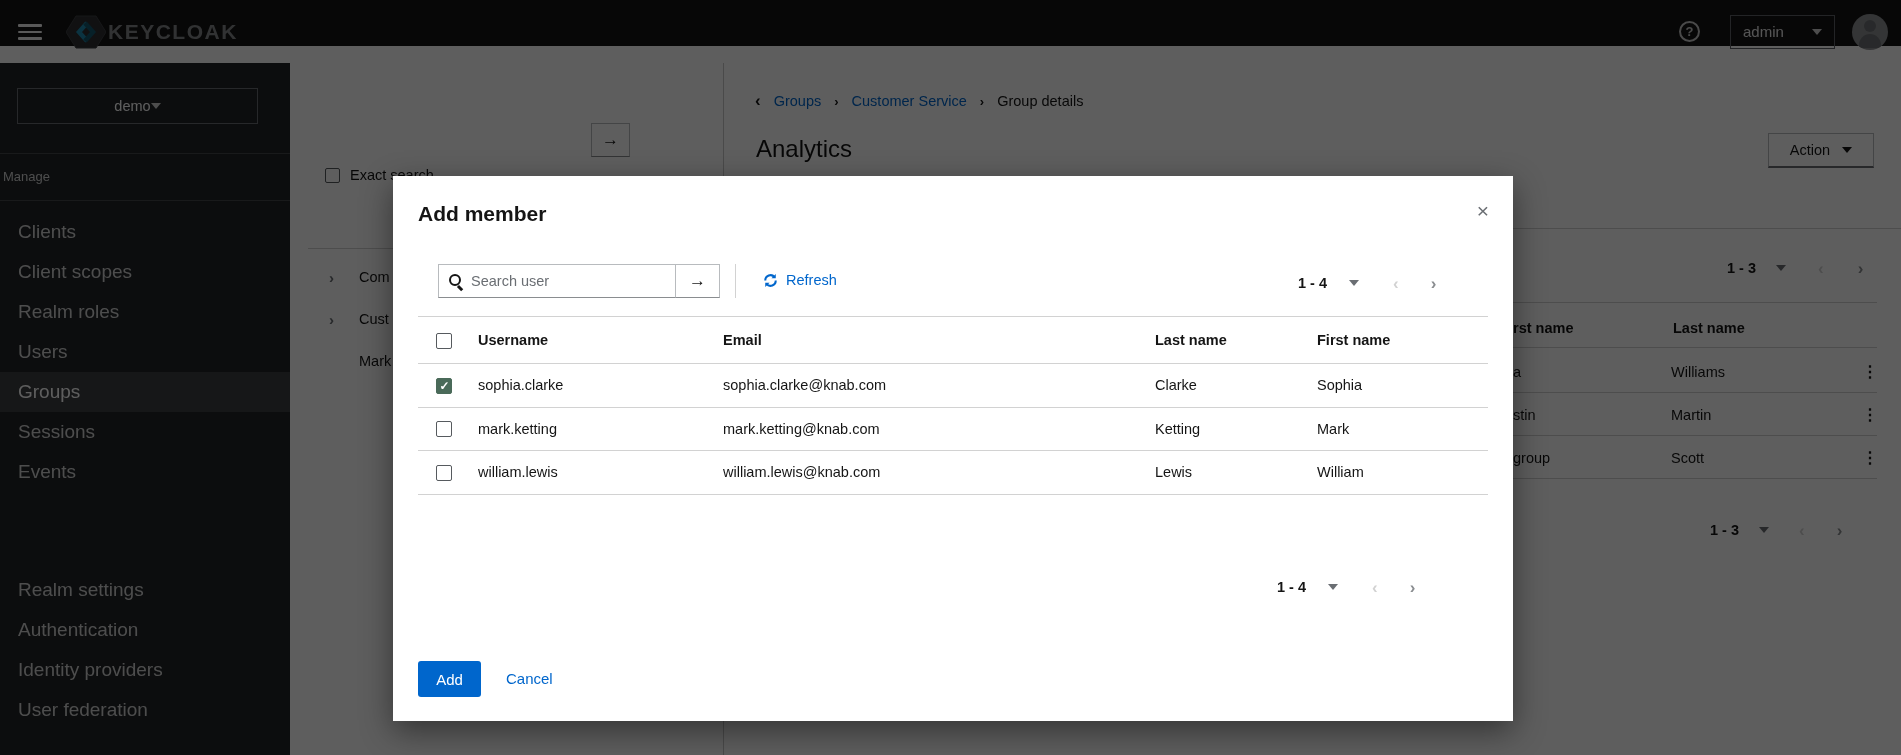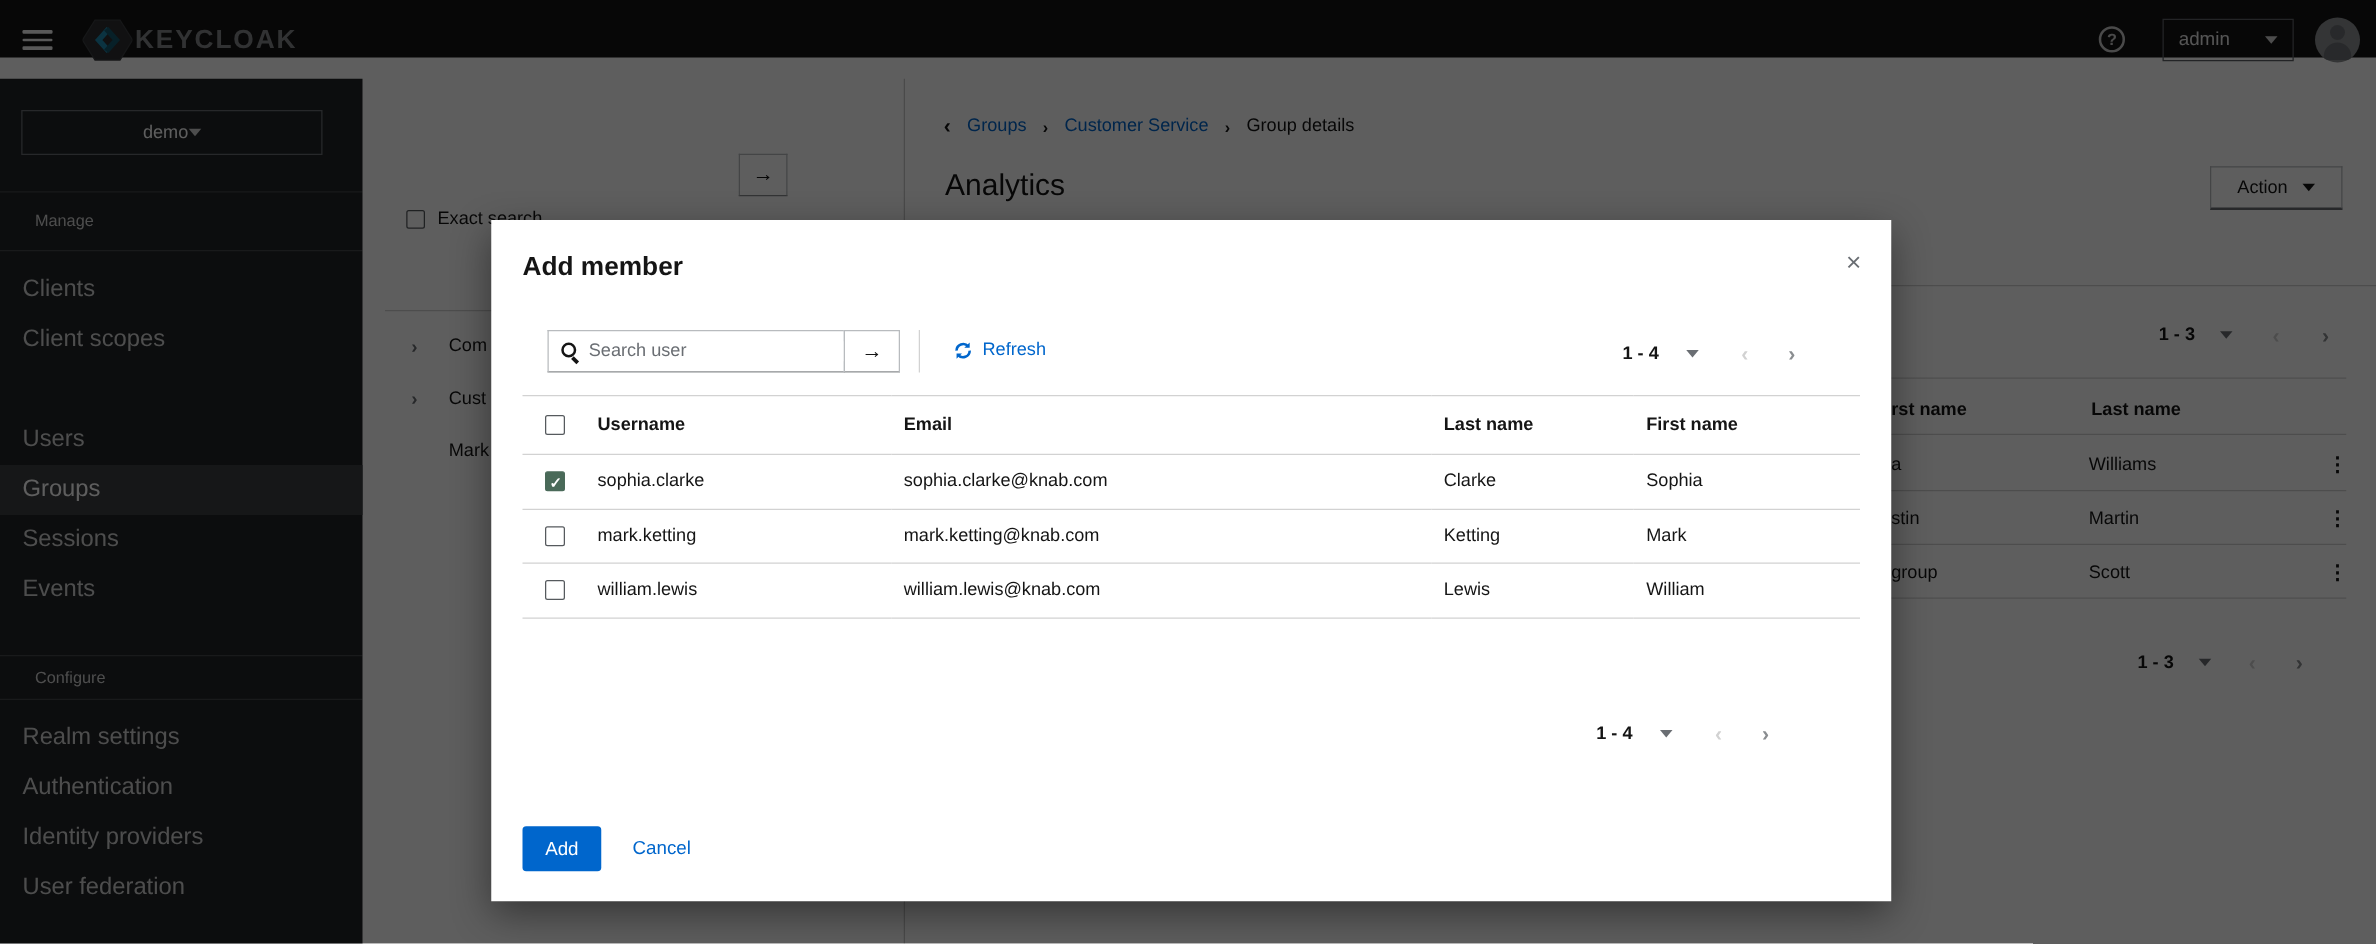--- a/index.html
+++ b/index.html
@@ -30,21 +30,21 @@
   .chev { font-size:17px; line-height:1; font-weight:bold; }
   .chev.disabled { color:#d2d2d2; }
   .chev.enabled  { color:#8a8d90; }
 
   
   .sidebar { position:absolute; left:0; top:63px; width:290px; bottom:0; background:#212427; z-index:9; }
   .realm-select { position:absolute; left:17px; top:25px; width:241px; height:36px; border:1px solid #6a6e73;
                   display:flex; align-items:center; justify-content:center; padding:0 12px;
                   color:#fff; font-size:14.5px; cursor:pointer; }
   .nav-section-title { position:absolute; left:0; right:0; border-top:1px solid rgba(255,255,255,0.16);
-                       border-bottom:1px solid rgba(255,255,255,0.16); color:#d2d2d2; font-size:13px; padding-left:28px; }
+                       border-bottom:1px solid rgba(255,255,255,0.16); color:#d2d2d2; font-size:13px; padding-left:3px; }
   .nav-item { position:absolute; left:0; right:0; height:40px; line-height:40px; padding-left:18px;
               color:#d2d2d2; font-size:19px; cursor:pointer; }
   .nav-item.active { background:#3c3f42; color:#fff; }
 
   
   .drawer { position:absolute; left:290px; top:63px; width:434px; bottom:0; background:#fff;
             border-right:1px solid #c9c9c9; z-index:5; }
   .search-box { position:absolute; display:flex; align-items:center; gap:8px; padding-left:10px;
                 border:1px solid #b8bbbe; border-bottom-color:#8a8d90; background:#fff; }
   .search-box input { border:none; outline:none; font-size:14.5px; flex:1; min-width:0;
@@ -130,25 +130,25 @@
   </div>
 
   <div class="sidebar">
     <div class="realm-select">
       <span>demo</span>
       <span class="caret light"></span>
     </div>
     <div class="nav-section-title" style="top:90px; height:48px; padding-top:15px;">Manage</div>
     <div class="nav-item" style="top:149px;">Clients</div>
     <div class="nav-item" style="top:189px;">Client scopes</div>
+    <div class="nav-item" style="top:229px;">Realm roles</div>
     <div class="nav-item" style="top:269px;">Users</div>
     <div class="nav-item active" style="top:309px;">Groups</div>
     <div class="nav-item" style="top:349px;">Sessions</div>
     <div class="nav-item" style="top:389px;">Events</div>
-    <div class="nav-section-title" style="top:461px; height:36px; padding-top:9px;">Configure</div>
     <div class="nav-item" style="top:507px;">Realm settings</div>
     <div class="nav-item" style="top:547px;">Authentication</div>
     <div class="nav-item" style="top:587px;">Identity providers</div>
     <div class="nav-item" style="top:627px;">User federation</div>
   </div>
 
   <div class="drawer">
     <div class="arrow-btn" style="left:301px; top:60px; width:39px; height:34px;">→</div>
     <span class="checkbox" style="position:absolute; left:35px; top:105px;"></span>
     <span class="tree-label" style="left:60px; top:104px;">Exact search</span>

